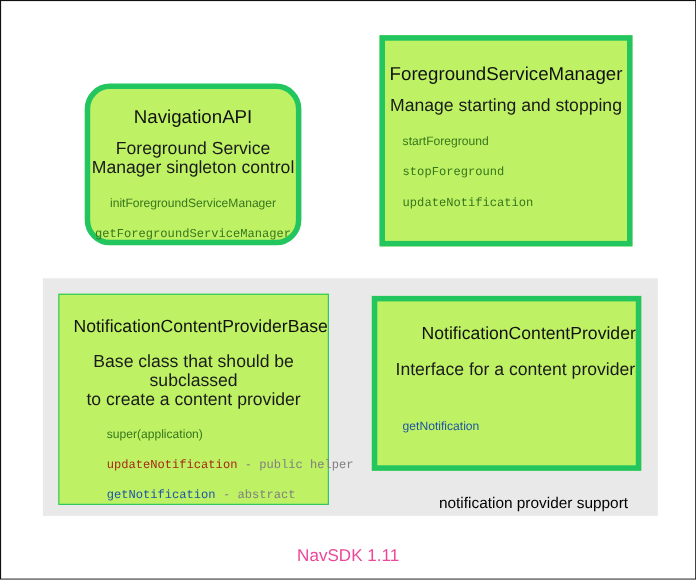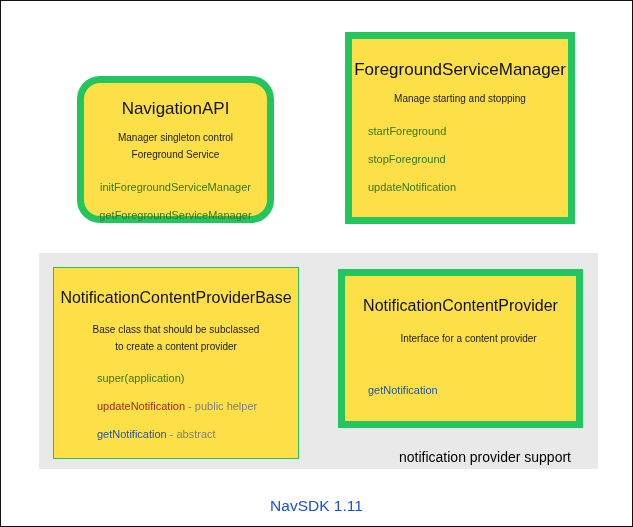--- a/index.html
+++ b/index.html
@@ -28,84 +28,84 @@
   .panel-label {
     position: absolute;
     right: 27px;
     bottom: 4px;
     font-size: 14px;
     color: #000000;
     white-space: nowrap;
   }
   .box {
     position: absolute;
-    background: #fde047;
-    border: 7px solid #22c55e;
+    background: #bef264;
+    border: 5px solid #22c55e;
     box-sizing: border-box;
     color: #111111;
   }
   .box-a { left: 76px;  top: 75px;  width: 197px; height: 147px; padding-top: 15px; border-radius: 23px; }
   .box-b { left: 344px; top: 31px;  width: 230px; height: 192px; padding-top: 20px; }
   .box-c { left: 52px;  top: 266px; width: 246px; height: 192px; padding-top: 19px; border-width: 1.5px; }
   .box-d { left: 337px; top: 268px; width: 245px; height: 159px; padding-top: 19px; }
   .box-title {
     text-align: center;
     font-size: 17px;
     line-height: 21px;
     white-space: nowrap;
   }
-  .box-c .box-title, .box-d .box-title { font-size: 16px; }
+  .box-c .box-title, .box-d .box-title { font-size: 16px; text-align: right; }
   .box-desc {
     text-align: center;
-    font-size: 10px;
+    font-size: 16px;
     line-height: 17px;
     margin-top: 10px;
     color: #1a1a1a;
   }
   .box-c .box-desc { margin-top: 13px; }
   .box-d .box-desc { margin-top: 14px; padding-left: 16px; }
   .methods { margin-top: 17px; }
   .box-a .methods { text-align: center; }
   .box-b .methods { padding-left: 16px; }
   .box-c .methods { padding-left: 43px; margin-top: 16px; }
   .box-d .methods { padding-left: 23px; margin-top: 36px; }
   .method {
     font-size: 11px;
     line-height: 15px;
     white-space: nowrap;
   }
-  .method + .method { margin-top: 13px; }
+  .method + .method { margin-top: 13px; font-family: Liberation Mono, monospace; }
   .m-green  { color: var(--method-green, #38761d); }
   .m-red    { color: var(--method-red, #a62a17); }
   .m-blue   { color: var(--method-blue, #2155a4); }
   .m-suffix { color: var(--muted-gray, #7f7f7f); }
   .caption {
     position: absolute;
     left: 0;
     top: 496px;
     width: 100%;
     text-align: center;
     font-size: 15.5px;
-    color: #1d4ed8;
+    color: #ec4899;
   }
 </style>
 </head>
 <body>
 
 <div class="canvas">
 
   <div class="panel">
     <div class="panel-label">notification provider support</div>
   </div>
 
   <div class="box box-a">
     <div class="box-title">NavigationAPI</div>
     <div class="box-desc">
+      <div>Foreground Service</div>
       <div>Manager singleton control</div>
-      <div>Foreground Service</div>
     </div>
     <div class="methods">
       <div class="method m-green">initForegroundServiceManager</div>
       <div class="method m-green">getForegroundServiceManager</div>
     </div>
   </div>
 
   <div class="box box-b">
     <div class="box-title">ForegroundServiceManager</div>
     <div class="box-desc">

